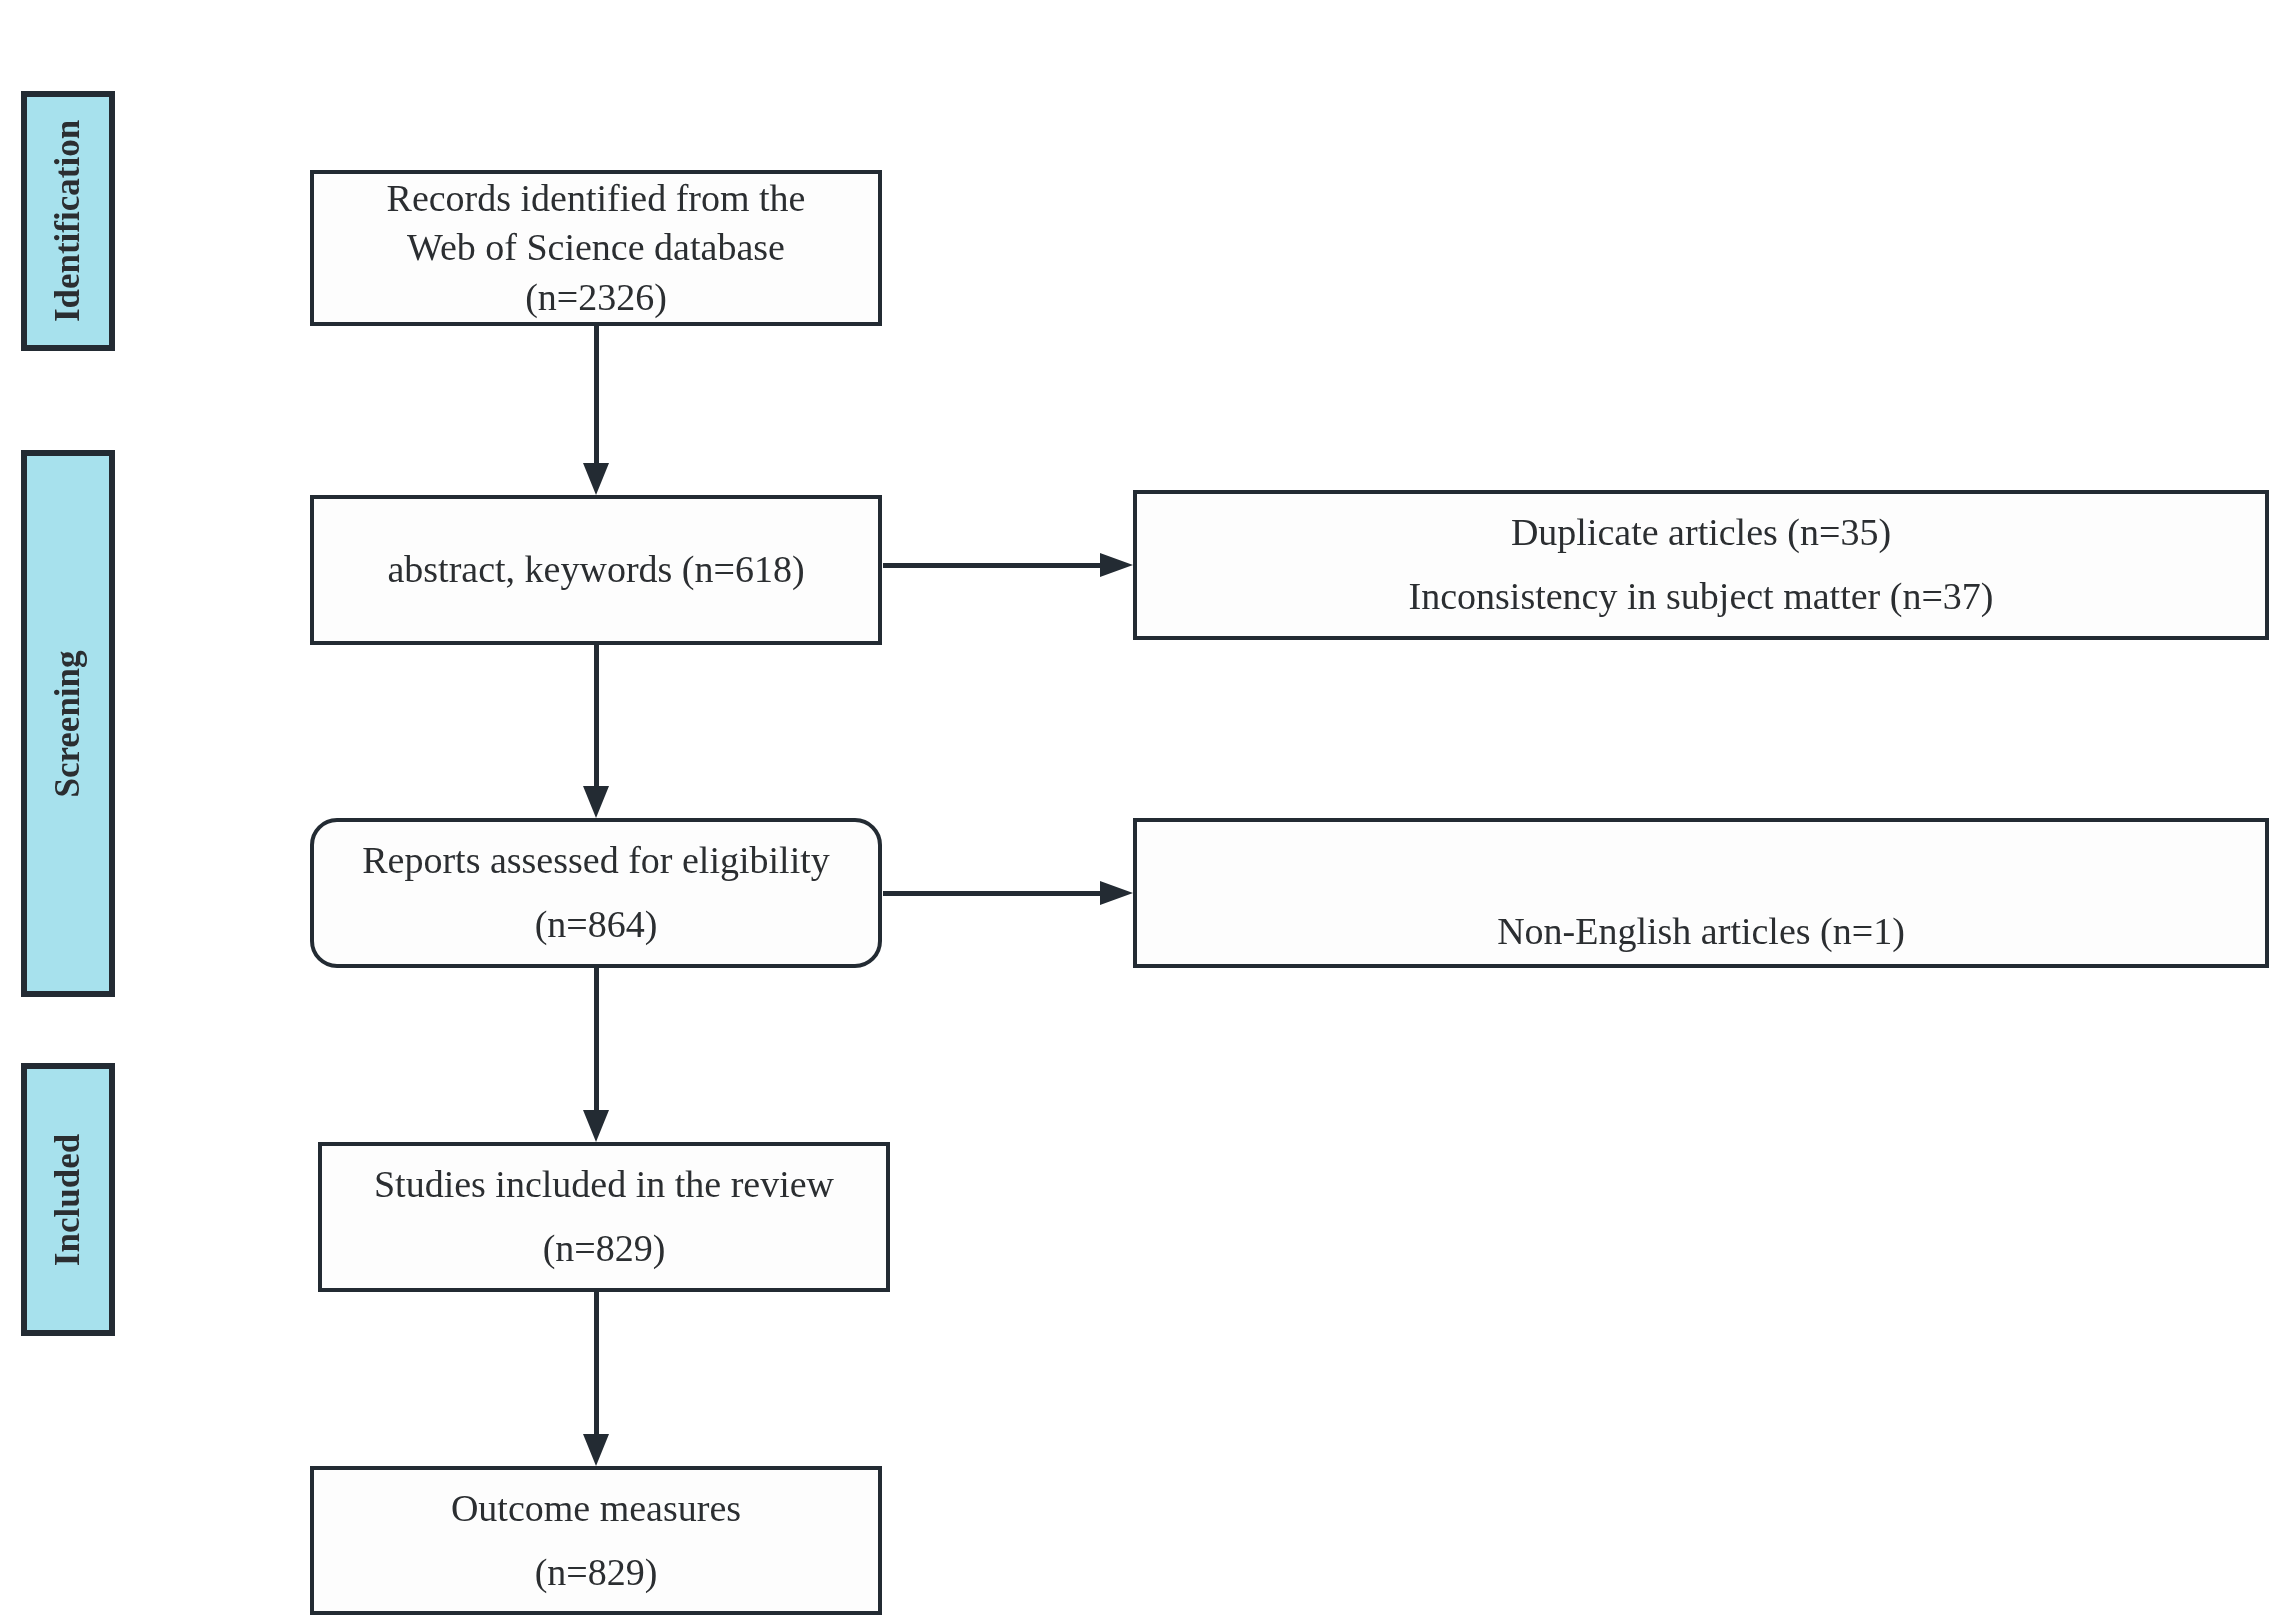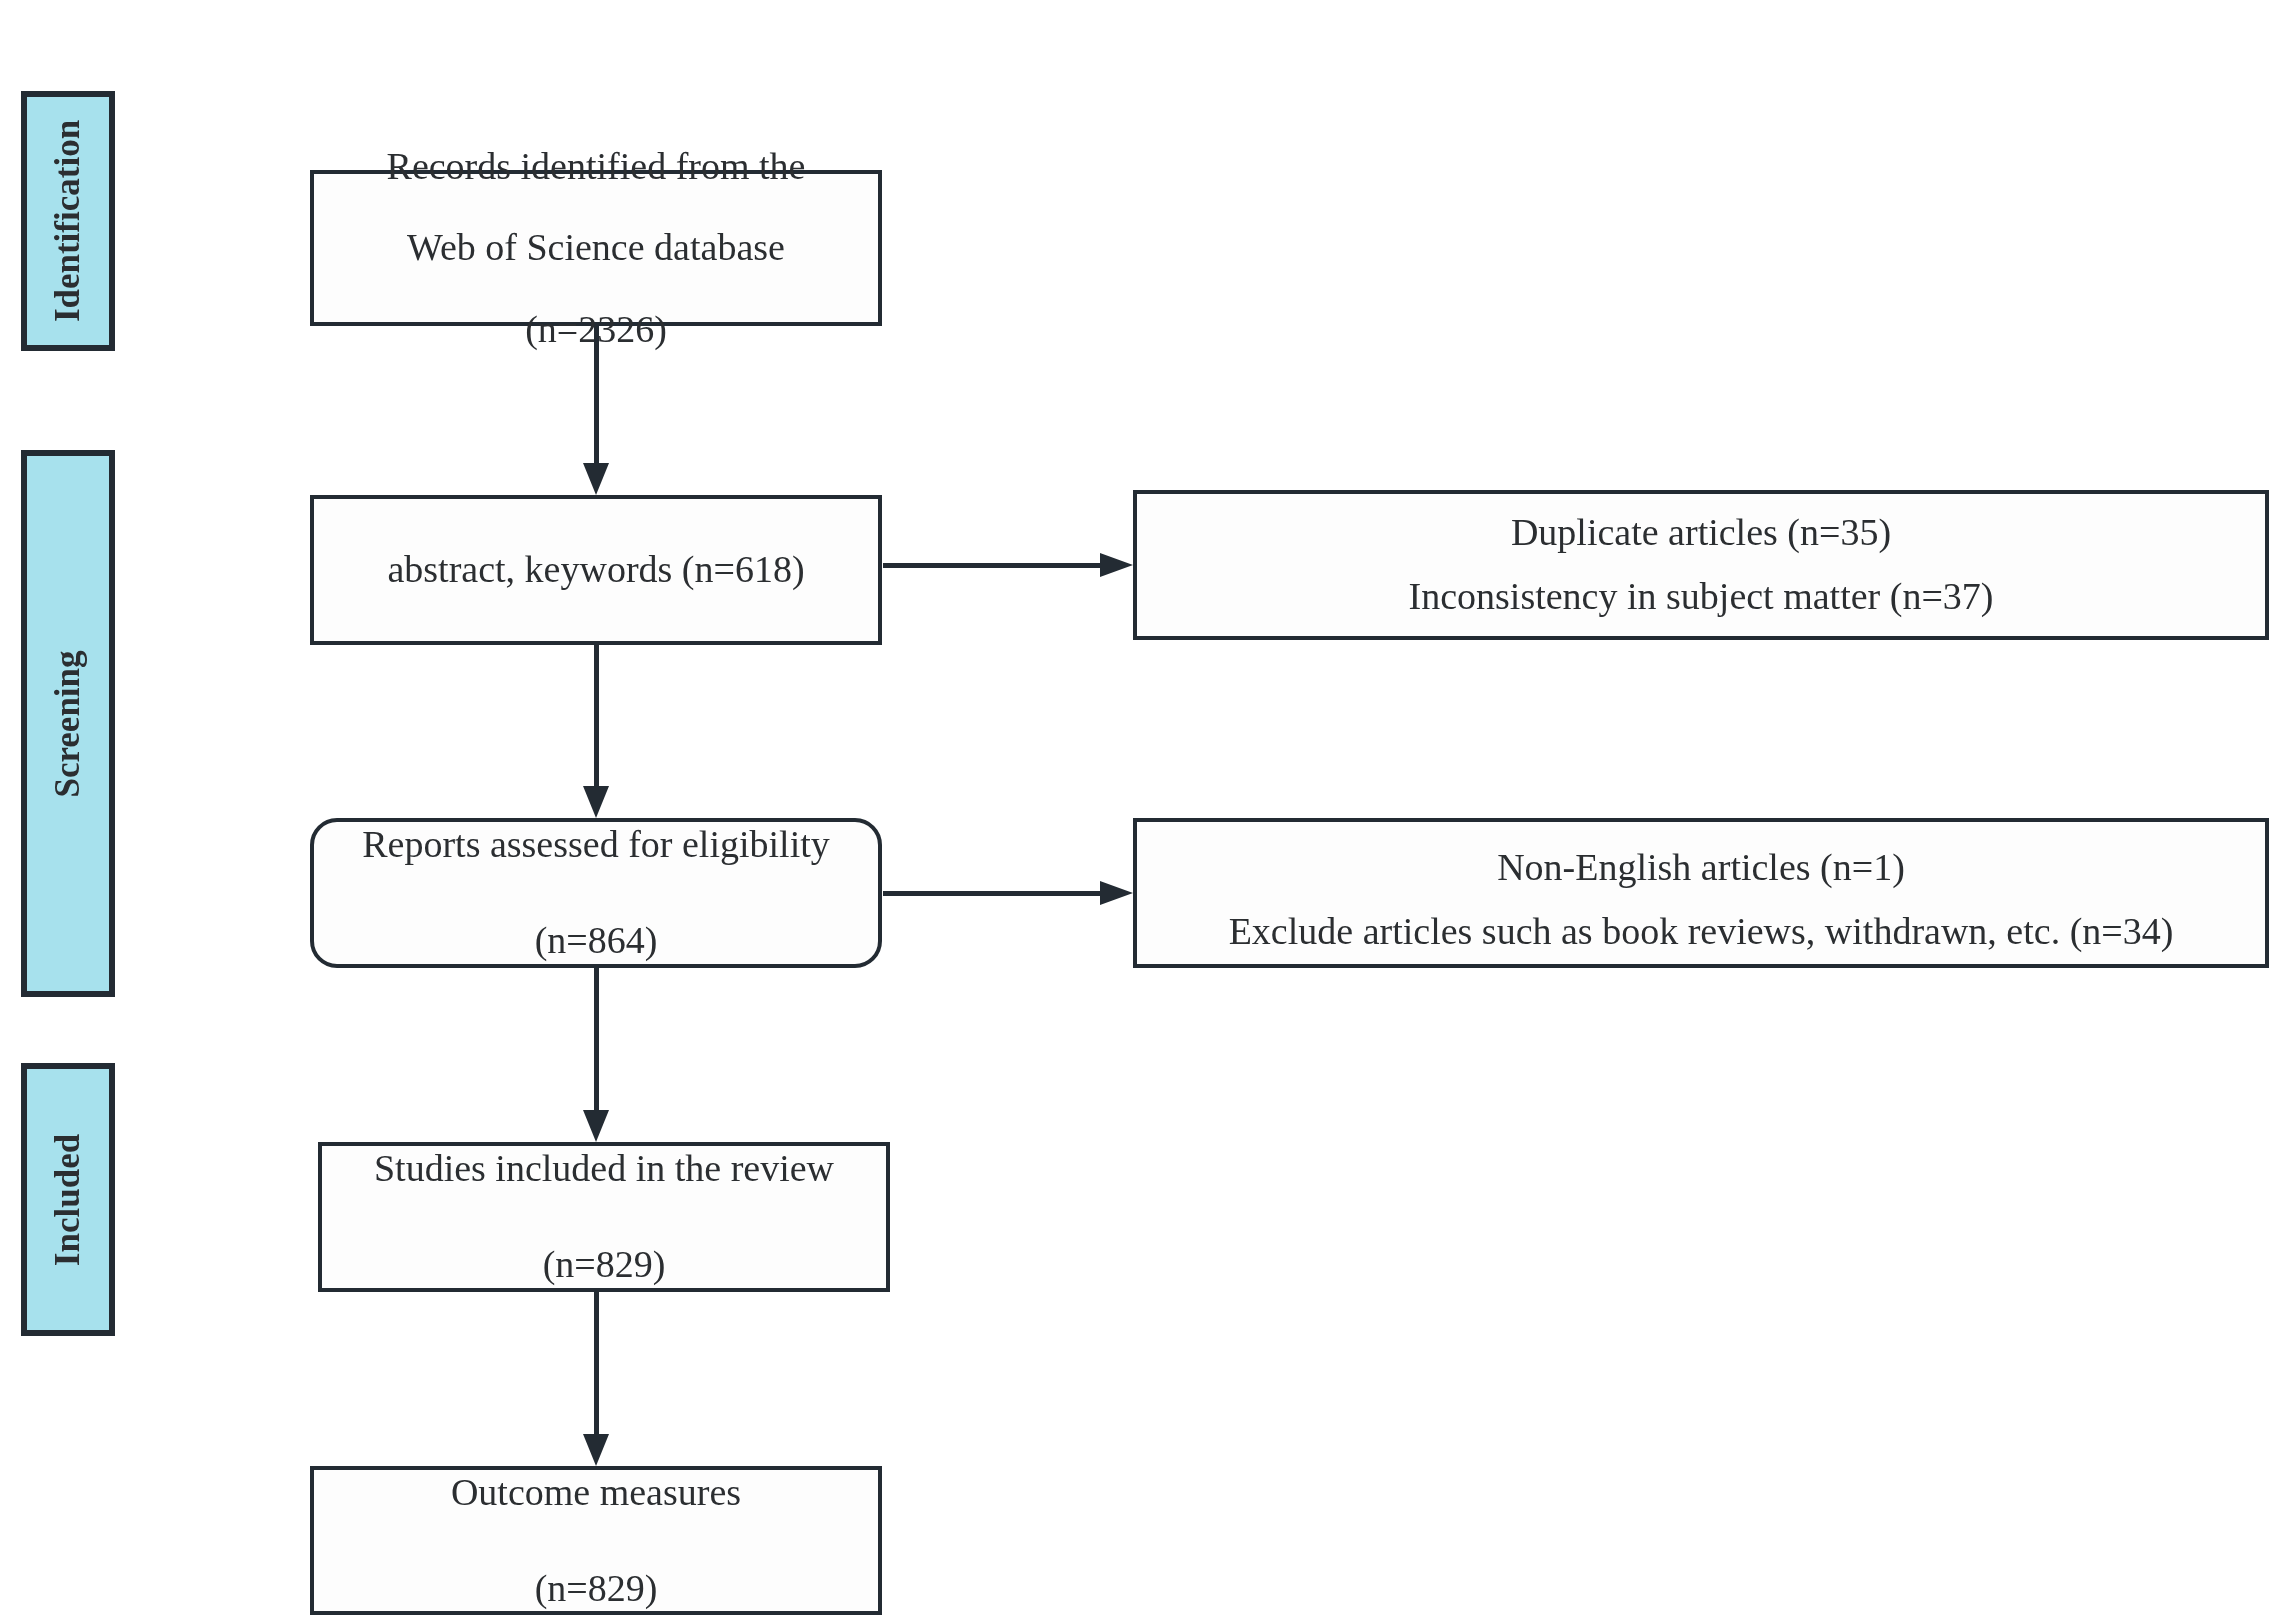--- a/index.html
+++ b/index.html
@@ -60,21 +60,21 @@
   .node {
     position: absolute;
     background: #fdfdfd;
     border: 4.8px solid var(--border-color, #232b33);
     box-sizing: border-box;
     display: flex; flex-direction: column;
     align-items: center; justify-content: center;
     text-align: center;
     font-size: 38px;
   }
-  .main { left: 310px;  width: 572px; gap: 32px;  }
+  .main { left: 310px;  width: 572px;  }
   .side { left: 1133px; width: 1136px; }
   .lh3 { line-height: 1.3; }
   .lh2 { line-height: 1.68; }
 
   .b1 { top: 170px;  height: 156px; }
   .b2 { top: 495px;  height: 150px; }
   .b3 { top: 818px; height: 150px; border-radius: 27px; }
   .b4 { top: 1142px; height: 150px; margin-left: 8px; }
   .b5 { top: 1466px; height: 149px; }
   .s1 { top: 490px;  height: 150px; }
@@ -160,21 +160,20 @@
     <div>(n=829)</div>
   </div>
 
   <div class="node side s1 lh2">
     <div>Duplicate articles (n=35)</div>
     <div>Inconsistency in subject matter (n=37)</div>
   </div>
 
   <div class="node side s2 lh2">
     <div>Non-English articles (n=1)</div>
-    <div>Exclude articles such as book reviews, withdrawn, etc. (n=34)</div>
   </div>
 
   <div class="stem-v av1"></div>
   <div class="head-down ah1"></div>
 
   <div class="stem-v av2"></div>
   <div class="head-down ah2"></div>
 
   <div class="stem-v av3"></div>
   <div class="head-down ah3"></div>

